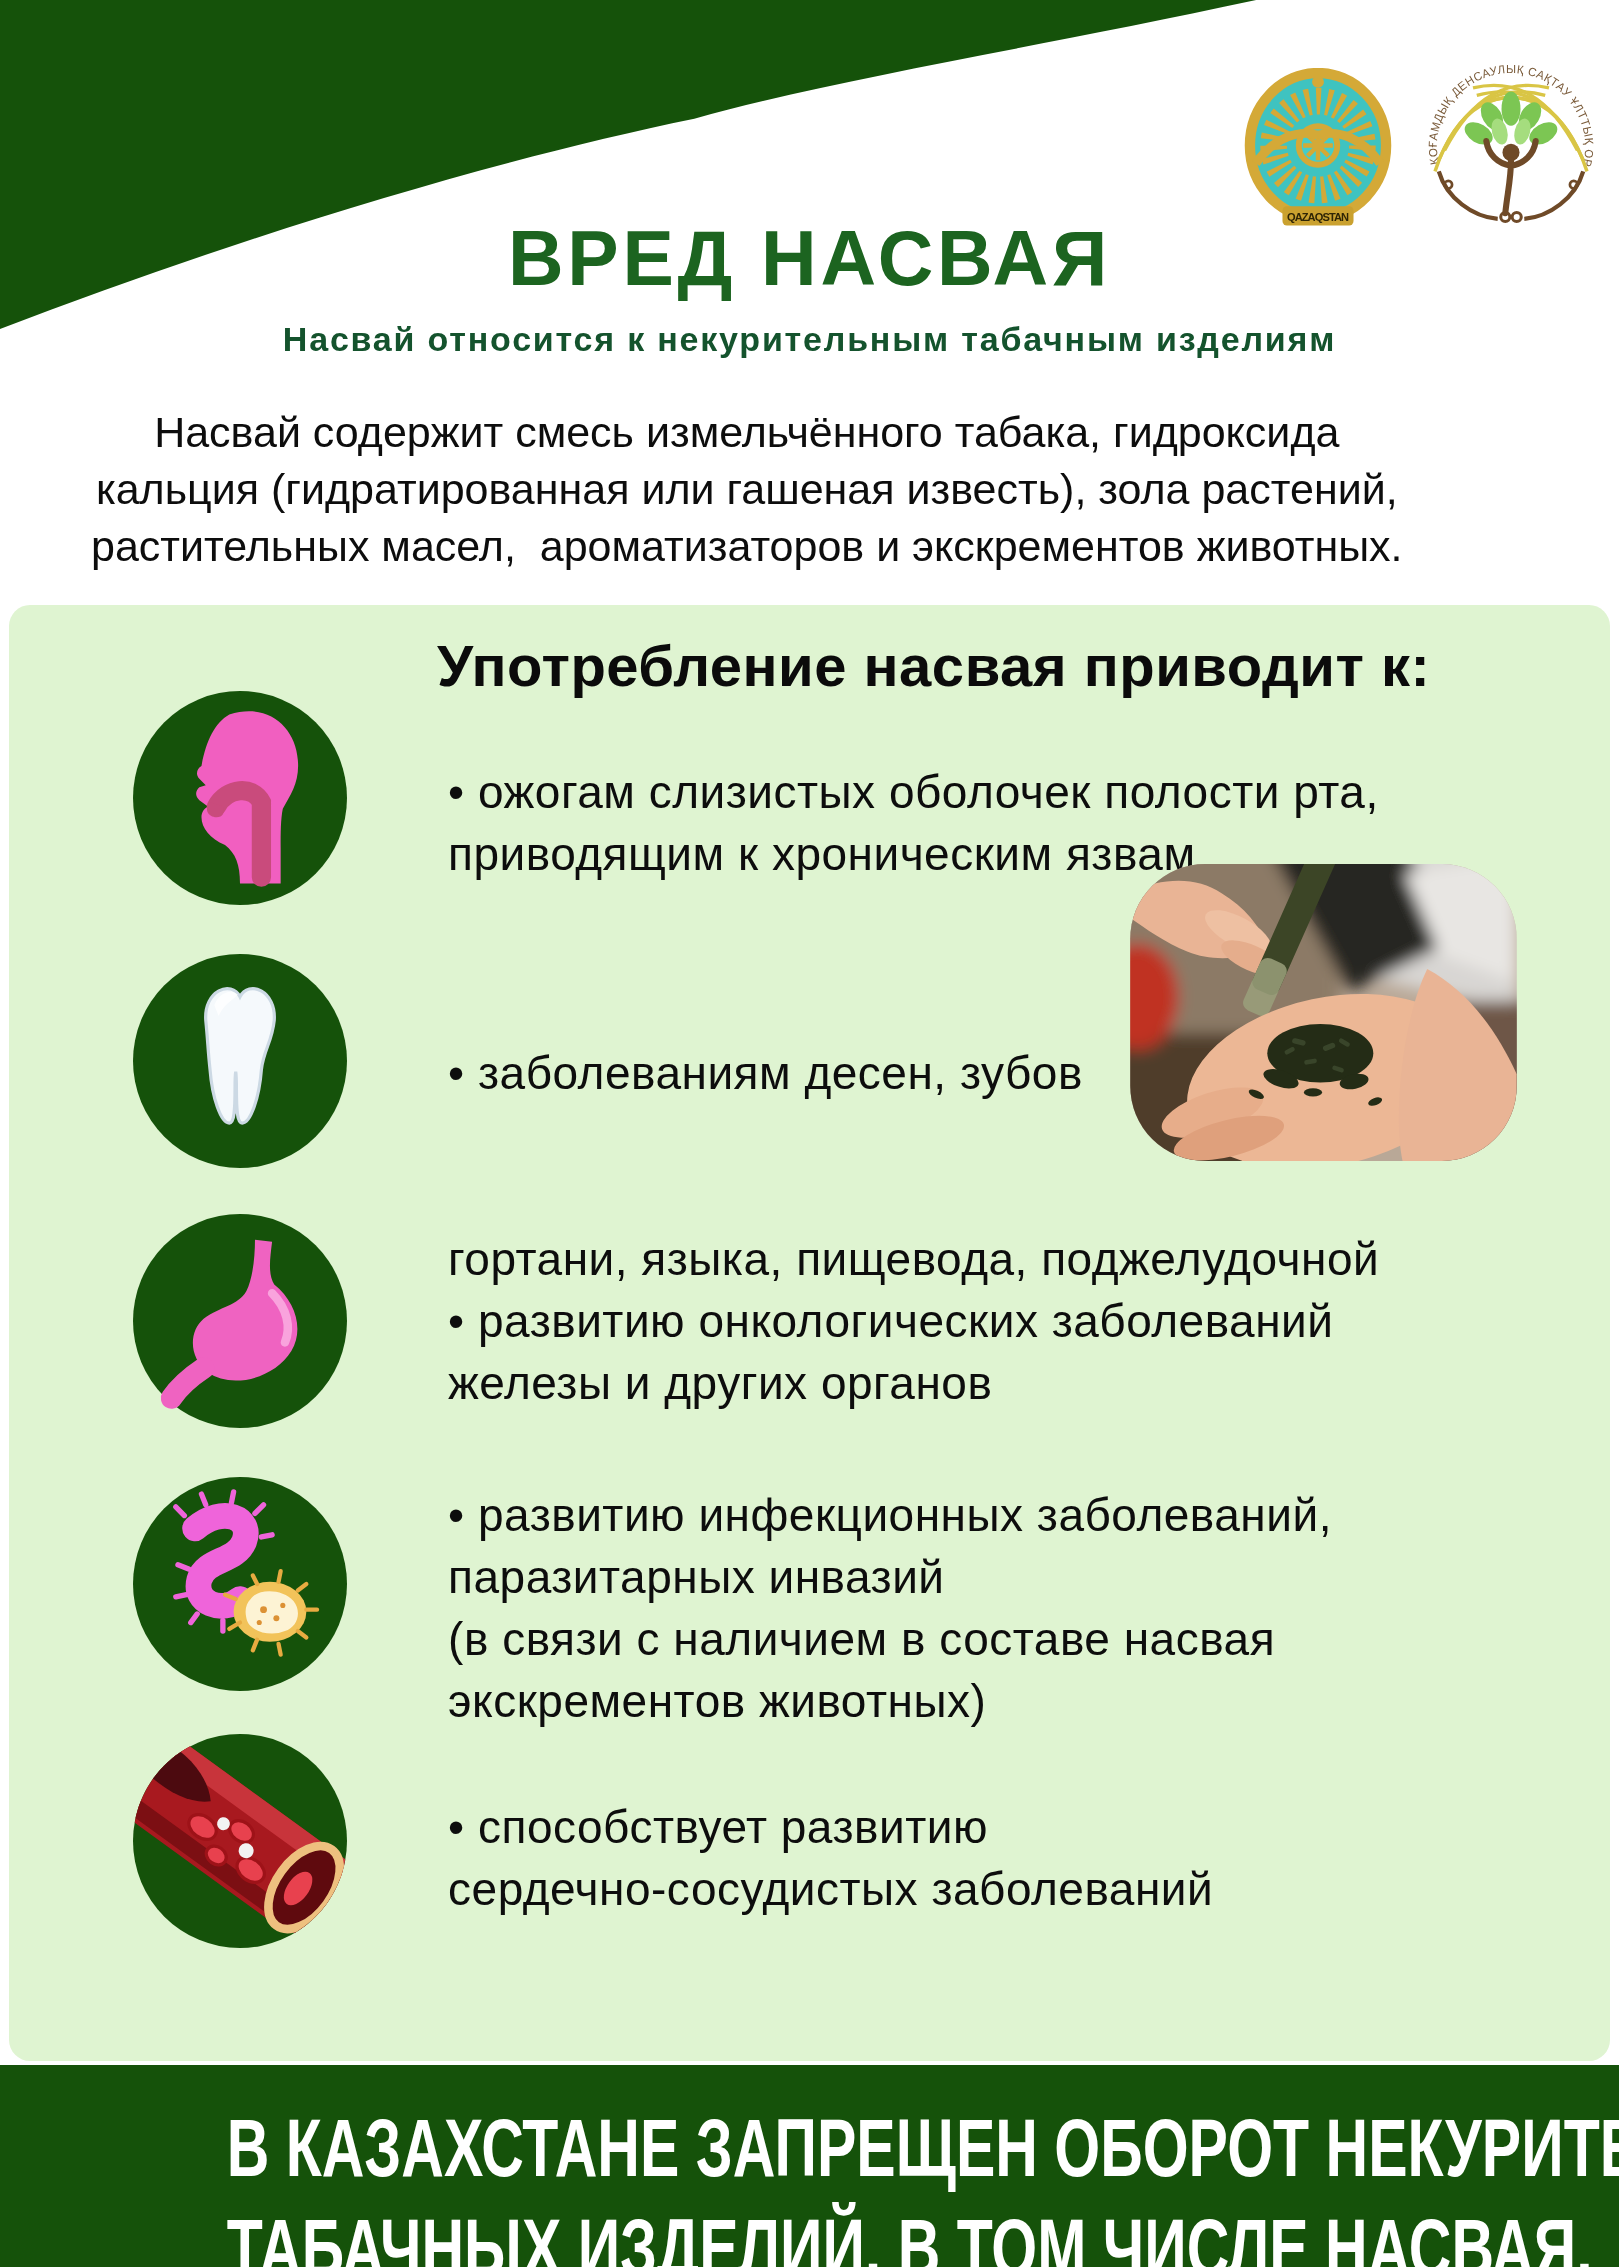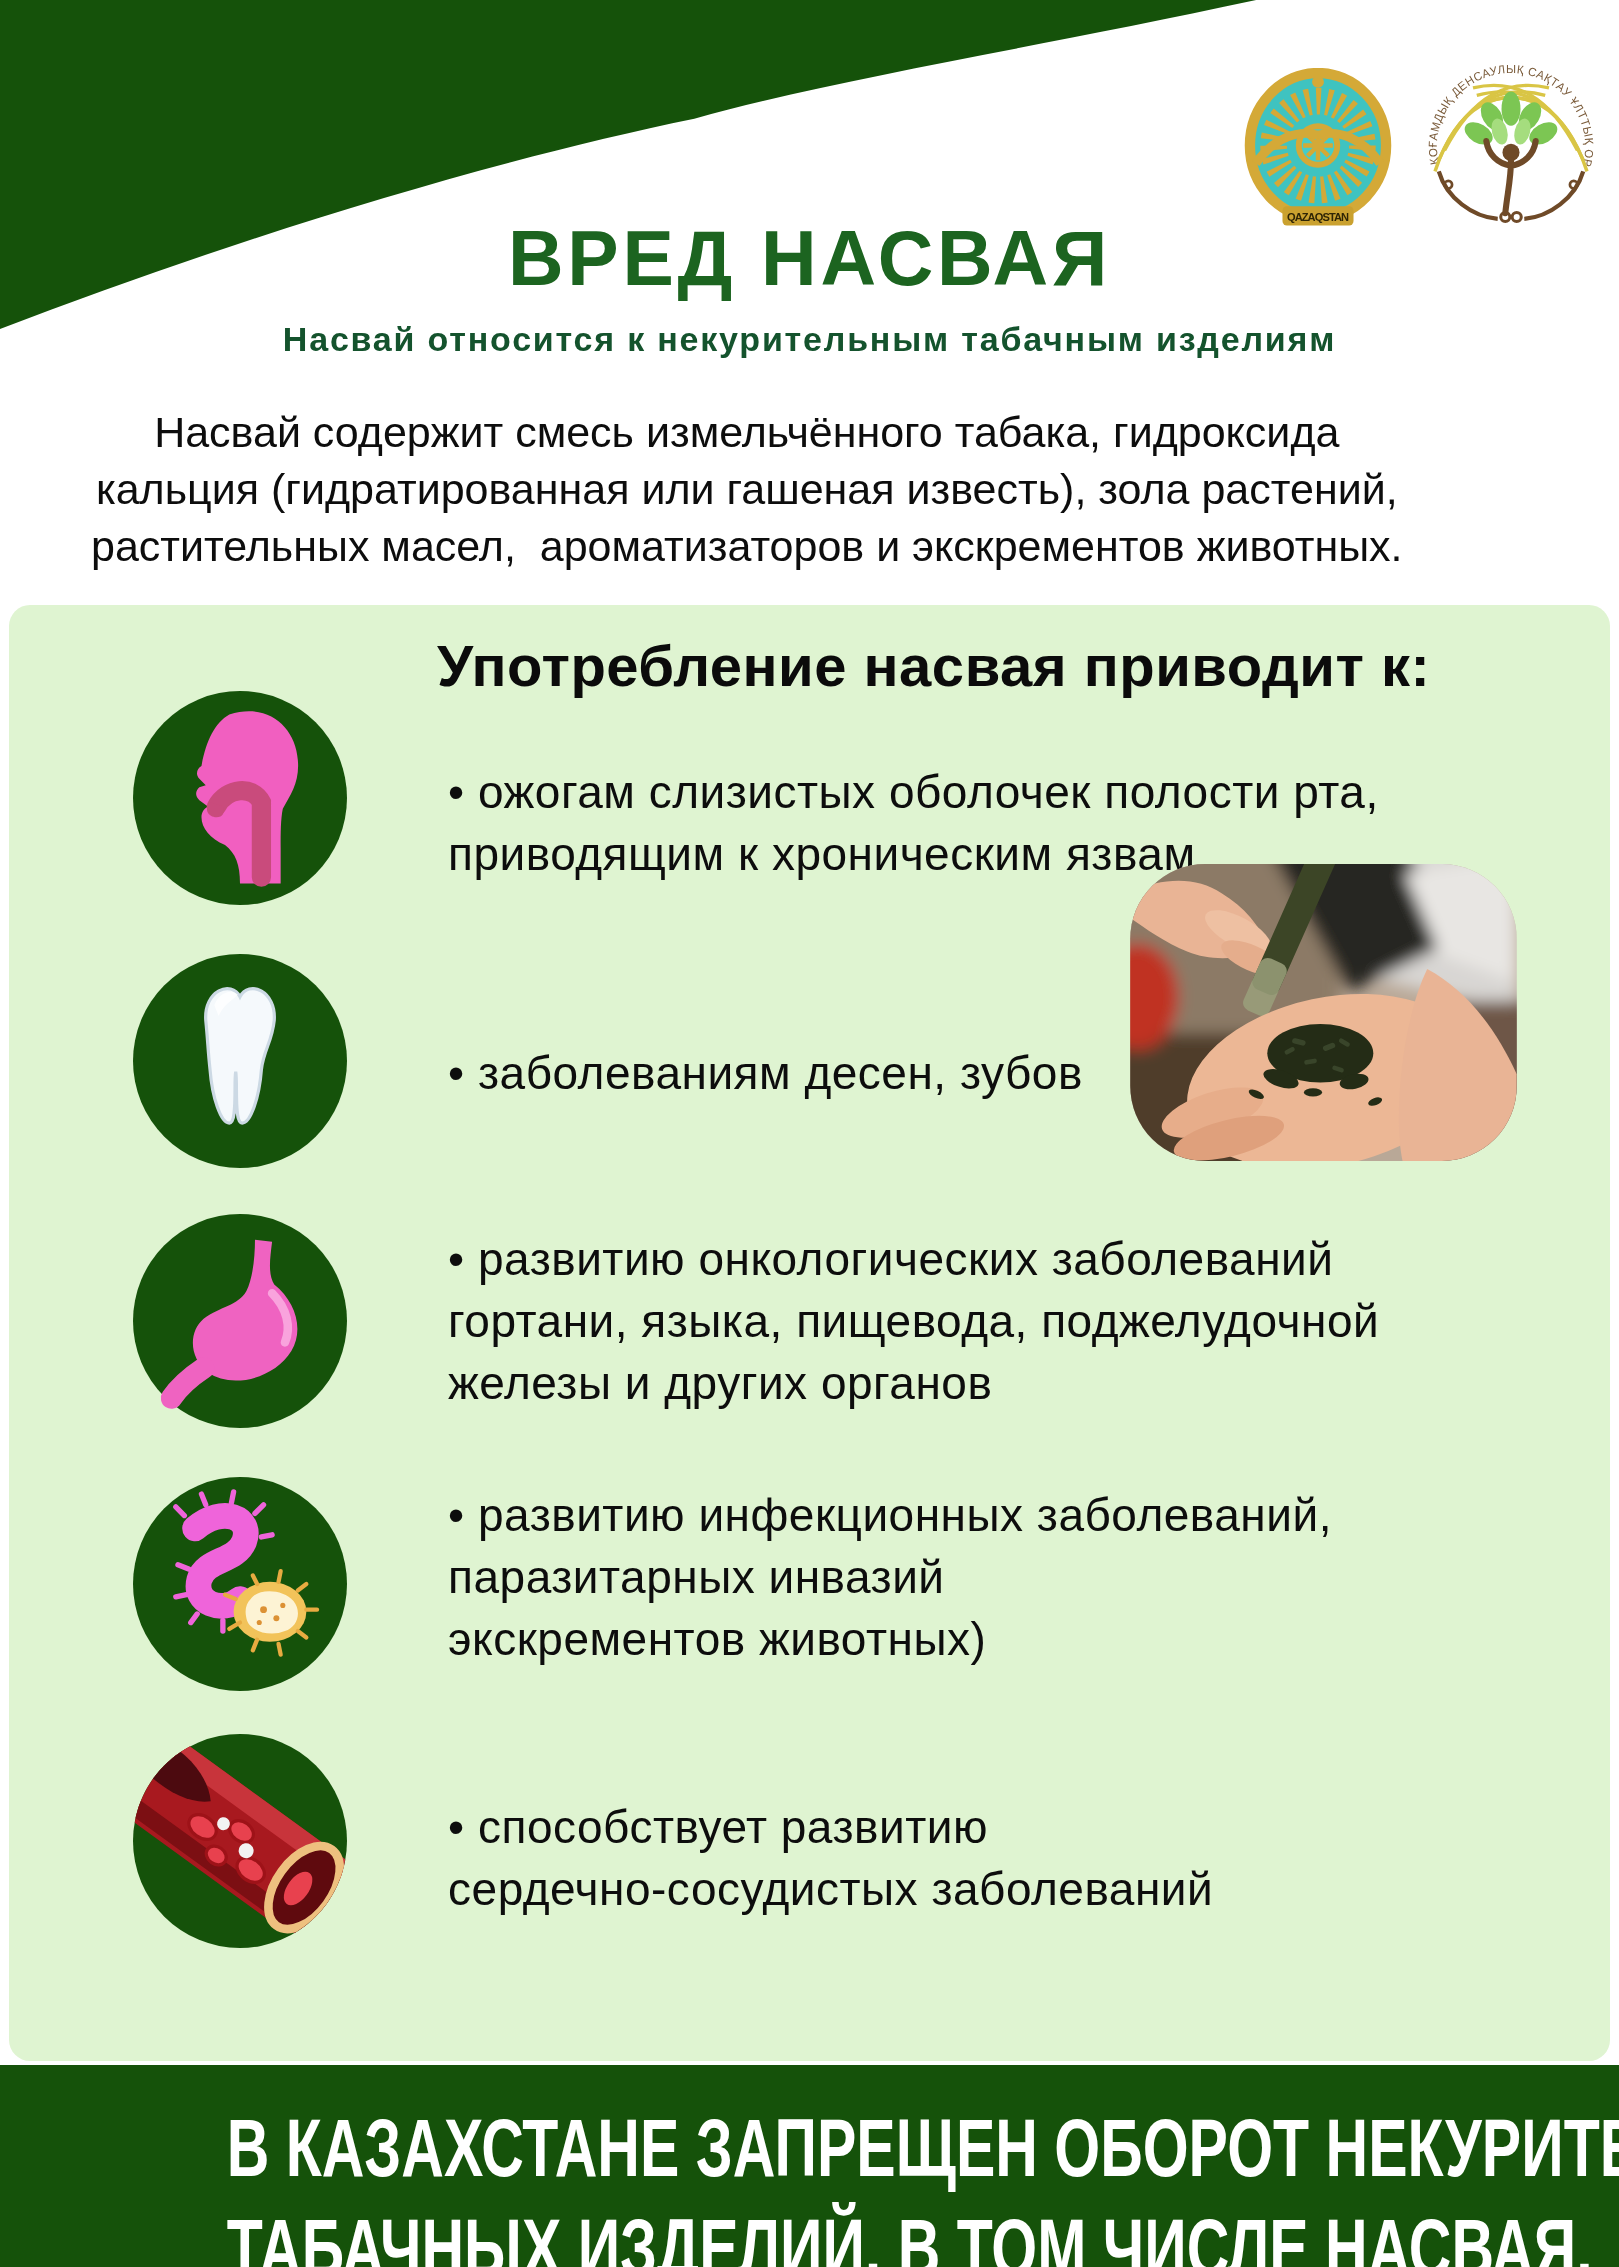--- a/index.html
+++ b/index.html
@@ -193,22 +193,22 @@
     </p>
 
     <svg class="icon-circle" style="top:609px;" viewBox="0 0 100 100">
       <circle cx="50" cy="50" r="50" fill="#15520a"></circle>
       <path fill="#ef63c1" d="M57,12 L65,13 C64,21 63,28 66,33 C76,41 80,54 74,64 C66,77 46,82 35,74
         C26,67 26,55 33,49 C41,43 49,43 53,36 C56,30 57,20 57,12 Z"></path>
       <path fill="none" stroke="#ef63c1" stroke-width="10" stroke-linecap="round" d="M33,72 C27,76 22,80 18,86"></path>
       <path fill="none" stroke="#f9a3dd" stroke-width="4" stroke-linecap="round" d="M65,37 C72,44 74,53 71,60"></path>
     </svg>
     <p class="bullet" style="top:623px;">
+      <span class="line">гортани, языка, пищевода, поджелудочной</span>
       <span class="line">• развитию онкологических заболеваний</span>
-      <span class="line">гортани, языка, пищевода, поджелудочной</span>
       <span class="line">железы и других органов</span>
     </p>
 
     <svg class="icon-circle" style="top:872px;" viewBox="0 0 100 100">
       <circle cx="50" cy="50" r="50" fill="#15520a"></circle>
       <path fill="none" stroke="#ef64da" stroke-width="12" stroke-linecap="round" d="M29,24 C42,13 56,19 52,30 C48,40 34,38 31,48 C28,59 42,64 50,57"></path>
       <g stroke="#ef64da" stroke-width="2.5" stroke-linecap="round">
         <path d="M24,18 l-4,-4"></path>
           <path d="M34,13 l-2,-5"></path>
           <path d="M46,12 l1,-5"></path>
@@ -236,20 +236,21 @@
         <path d="M77,72 l4,3"></path>
           <path d="M81,62 l5,0"></path>
           <path d="M77,53 l4,-3"></path>
           <path d="M68,49 l1,-5"></path>
           <path d="M58,50 l-2,-4"></path>
       </g>
     </svg>
     <p class="bullet" style="top:879px;">
       <span class="line">• развитию инфекционных заболеваний,</span>
       <span class="line">паразитарных инвазий</span>
+      <span class="line">(в связи с наличием в составе насвая</span>
       <span class="line">экскрементов животных)</span>
     </p>
 
     <svg class="icon-circle" style="top:1129px;" viewBox="0 0 100 100">
       <defs>
           <clipPath id="vclip">
             <circle cx="50" cy="50" r="50"></circle>
           </clipPath>
         </defs>
       <circle cx="50" cy="50" r="50" fill="#15520a"></circle>

